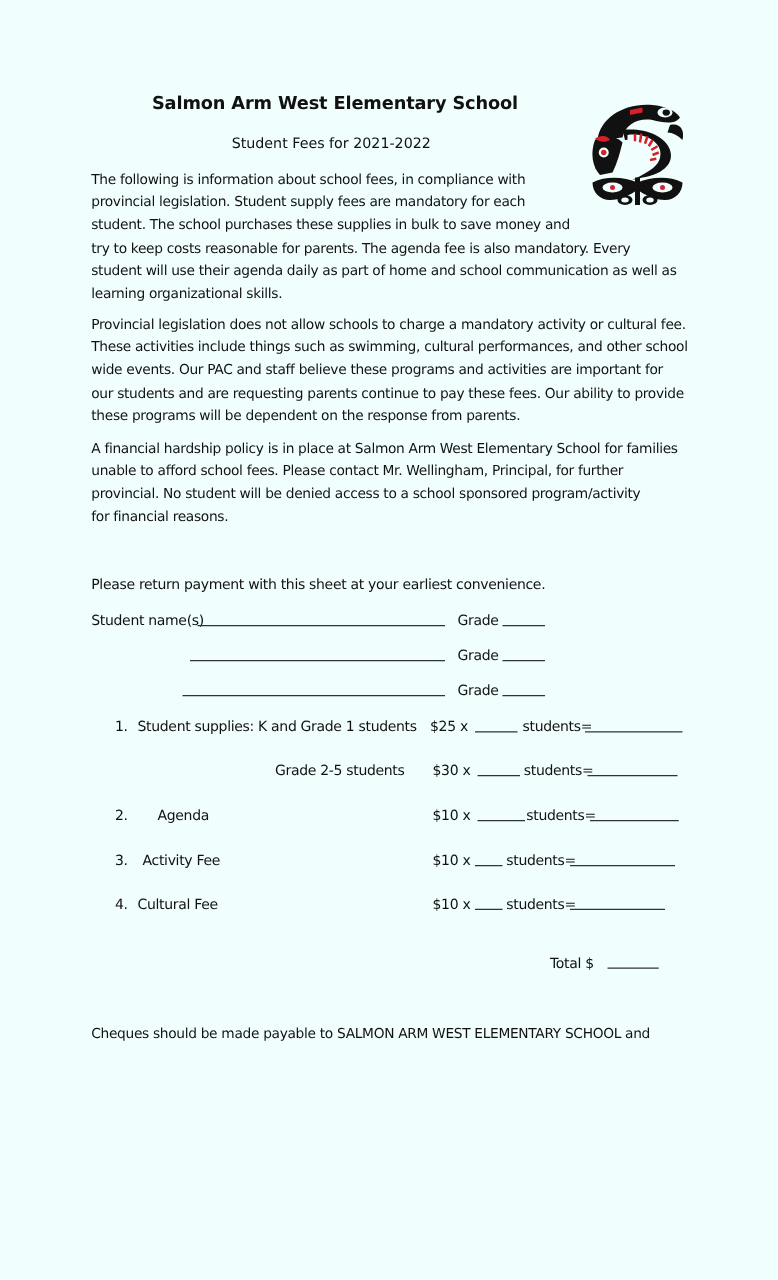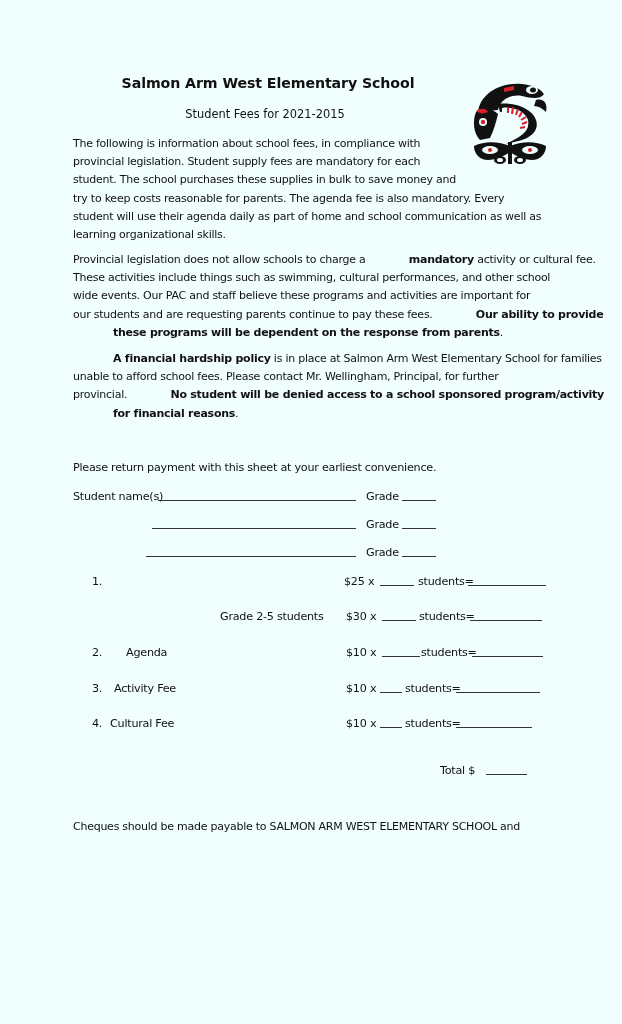--- a/index.html
+++ b/index.html
@@ -19,32 +19,32 @@
   }
   .subtitle {
     left: 0; width: 530px; top: 107px; text-align: center;
     font-size: 11.4px;
   }
   .para {
     position: absolute; left: 73px; width: 480px;
     font-size: 11px; line-height: 18.2px; letter-spacing: -0.25px;
   }
   .para .ln { display: block; white-space: nowrap; }
-  .b { font-weight: bold; margin-left: 40px; }
+  .b { font-weight: normal; }
   .txt { font-size: 11.2px; letter-spacing: -0.25px; }
   .blank { display: inline-block; border-bottom: 1px solid #333; height: 10px; vertical-align: baseline; }
   .logo { position: absolute; left: 470px; top: 74px; width: 80px; height: 92px; }
 </style>
 </head>
 <body>
 
 <div class="page">
 
   <div class="abs title">Salmon Arm West Elementary School</div>
-  <div class="abs subtitle">Student Fees for 2021-2015</div>
+  <div class="abs subtitle">Student Fees for 2021-2022</div>
 
   <div class="logo">
     <svg width="80" height="92" viewBox="0 0 80 92">
 
       <path d="M8 38 C10 20 30 8 52 10 C62 11 70 14 74 20 C70 26 60 24 52 22 C40 20 30 26 28 36 Z" fill="#111"></path>
       <path d="M34 14 L44 12 L44 16 L34 18 Z" fill="#d8202a"></path>
       <ellipse cx="62" cy="16" rx="6" ry="4" fill="#f1fefe"></ellipse>
       <ellipse cx="63" cy="16" rx="3" ry="2.5" fill="#111"></ellipse>
 
       <path d="M6 38 C2 48 4 60 10 66 L20 64 C24 56 26 48 28 40 C22 34 12 32 6 38 Z" fill="#111"></path>
@@ -112,20 +112,21 @@
 
   <span class="abs blank" style="left:152px; top:518px; width:204px;"></span>
   <div class="abs txt" style="left:366px; top:518px;">Grade</div>
   <span class="abs blank" style="left:402px; top:518px; width:34px;"></span>
 
   <span class="abs blank" style="left:146px; top:546px; width:210px;"></span>
   <div class="abs txt" style="left:366px; top:546px;">Grade</div>
   <span class="abs blank" style="left:402px; top:546px; width:34px;"></span>
 
   <div class="abs txt" style="left:92px; top:575px;">1.</div>
+  <div class="abs txt" style="left:110px; top:575px;">Student supplies:  K and Grade 1 students</div>
   <div class="abs txt" style="left:344px; top:575px;">$25 x</div>
   <span class="abs blank" style="left:380px; top:575px; width:34px;"></span>
   <div class="abs txt" style="left:418px; top:575px;">students=</div>
   <span class="abs blank" style="left:468px; top:575px; width:78px;"></span>
 
   <div class="abs txt" style="left:220px; top:610px;">Grade 2-5 students</div>
   <div class="abs txt" style="left:346px; top:610px;">$30 x</div>
   <span class="abs blank" style="left:382px; top:610px; width:34px;"></span>
   <div class="abs txt" style="left:419px; top:610px;">students=</div>
   <span class="abs blank" style="left:470px; top:610px; width:72px;"></span>

